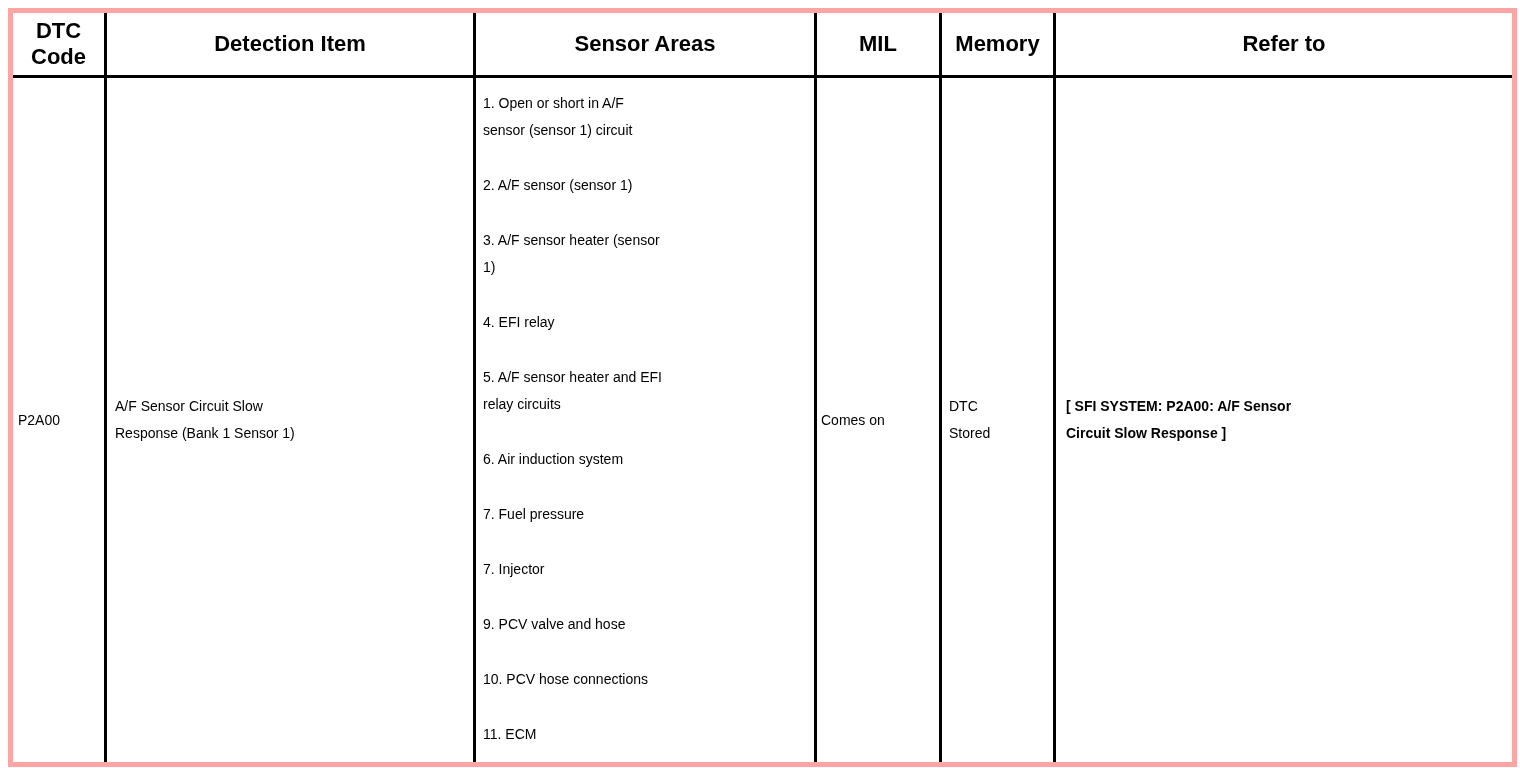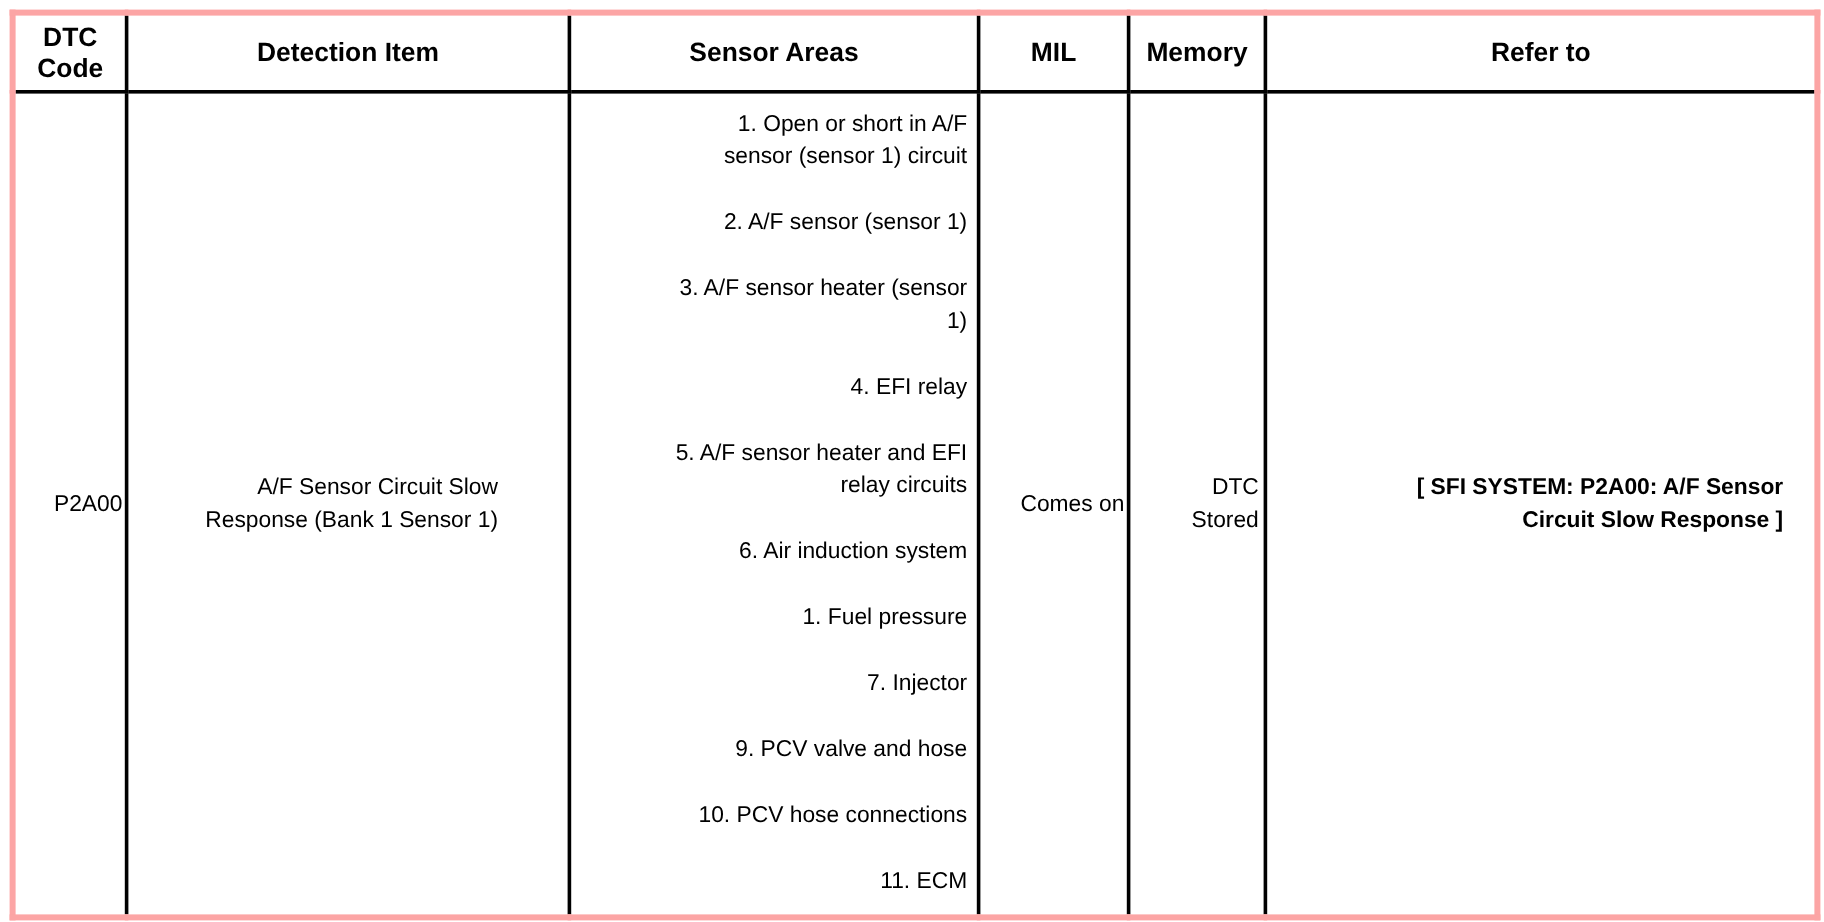--- a/index.html
+++ b/index.html
@@ -35,23 +35,23 @@
   }
   table.dtc-table th {
     font-size: 22px;
     font-weight: bold;
     text-align: center;
     height: 66px;
     line-height: 26px;
     padding: 2px 4px;
   }
   table.dtc-table td {
-    font-size: 19px;
+    font-size: 14px;
     line-height: 27px;
-    text-align: right;
+    text-align: left;
   }
   td.cell-dtc-code {
     padding-left: 5px;
     padding-right: 2px;
   }
   td.cell-detection {
     padding-left: 8px;
     padding-right: 8px;
     white-space: pre-line;
   }
@@ -125,21 +125,21 @@
           <div>
               <p class="trouble-item">1. Open or short in A/F
 sensor (sensor 1) circuit</p>
               <p class="trouble-item">2. A/F sensor (sensor 1)</p>
               <p class="trouble-item">3. A/F sensor heater (sensor
 1)</p>
               <p class="trouble-item">4. EFI relay</p>
               <p class="trouble-item">5. A/F sensor heater and EFI
 relay circuits</p>
               <p class="trouble-item">6. Air induction system</p>
-              <p class="trouble-item">1. Fuel pressure</p>
+              <p class="trouble-item">7. Fuel pressure</p>
               <p class="trouble-item">7. Injector</p>
               <p class="trouble-item">9. PCV valve and hose</p>
               <p class="trouble-item">10. PCV hose connections</p>
               <p class="trouble-item">11. ECM</p>
             </div>
         </td>
         <td class="cell-mil">Comes on</td>
         <td class="cell-memory">DTC
 Stored</td>
         <td class="cell-refer">

